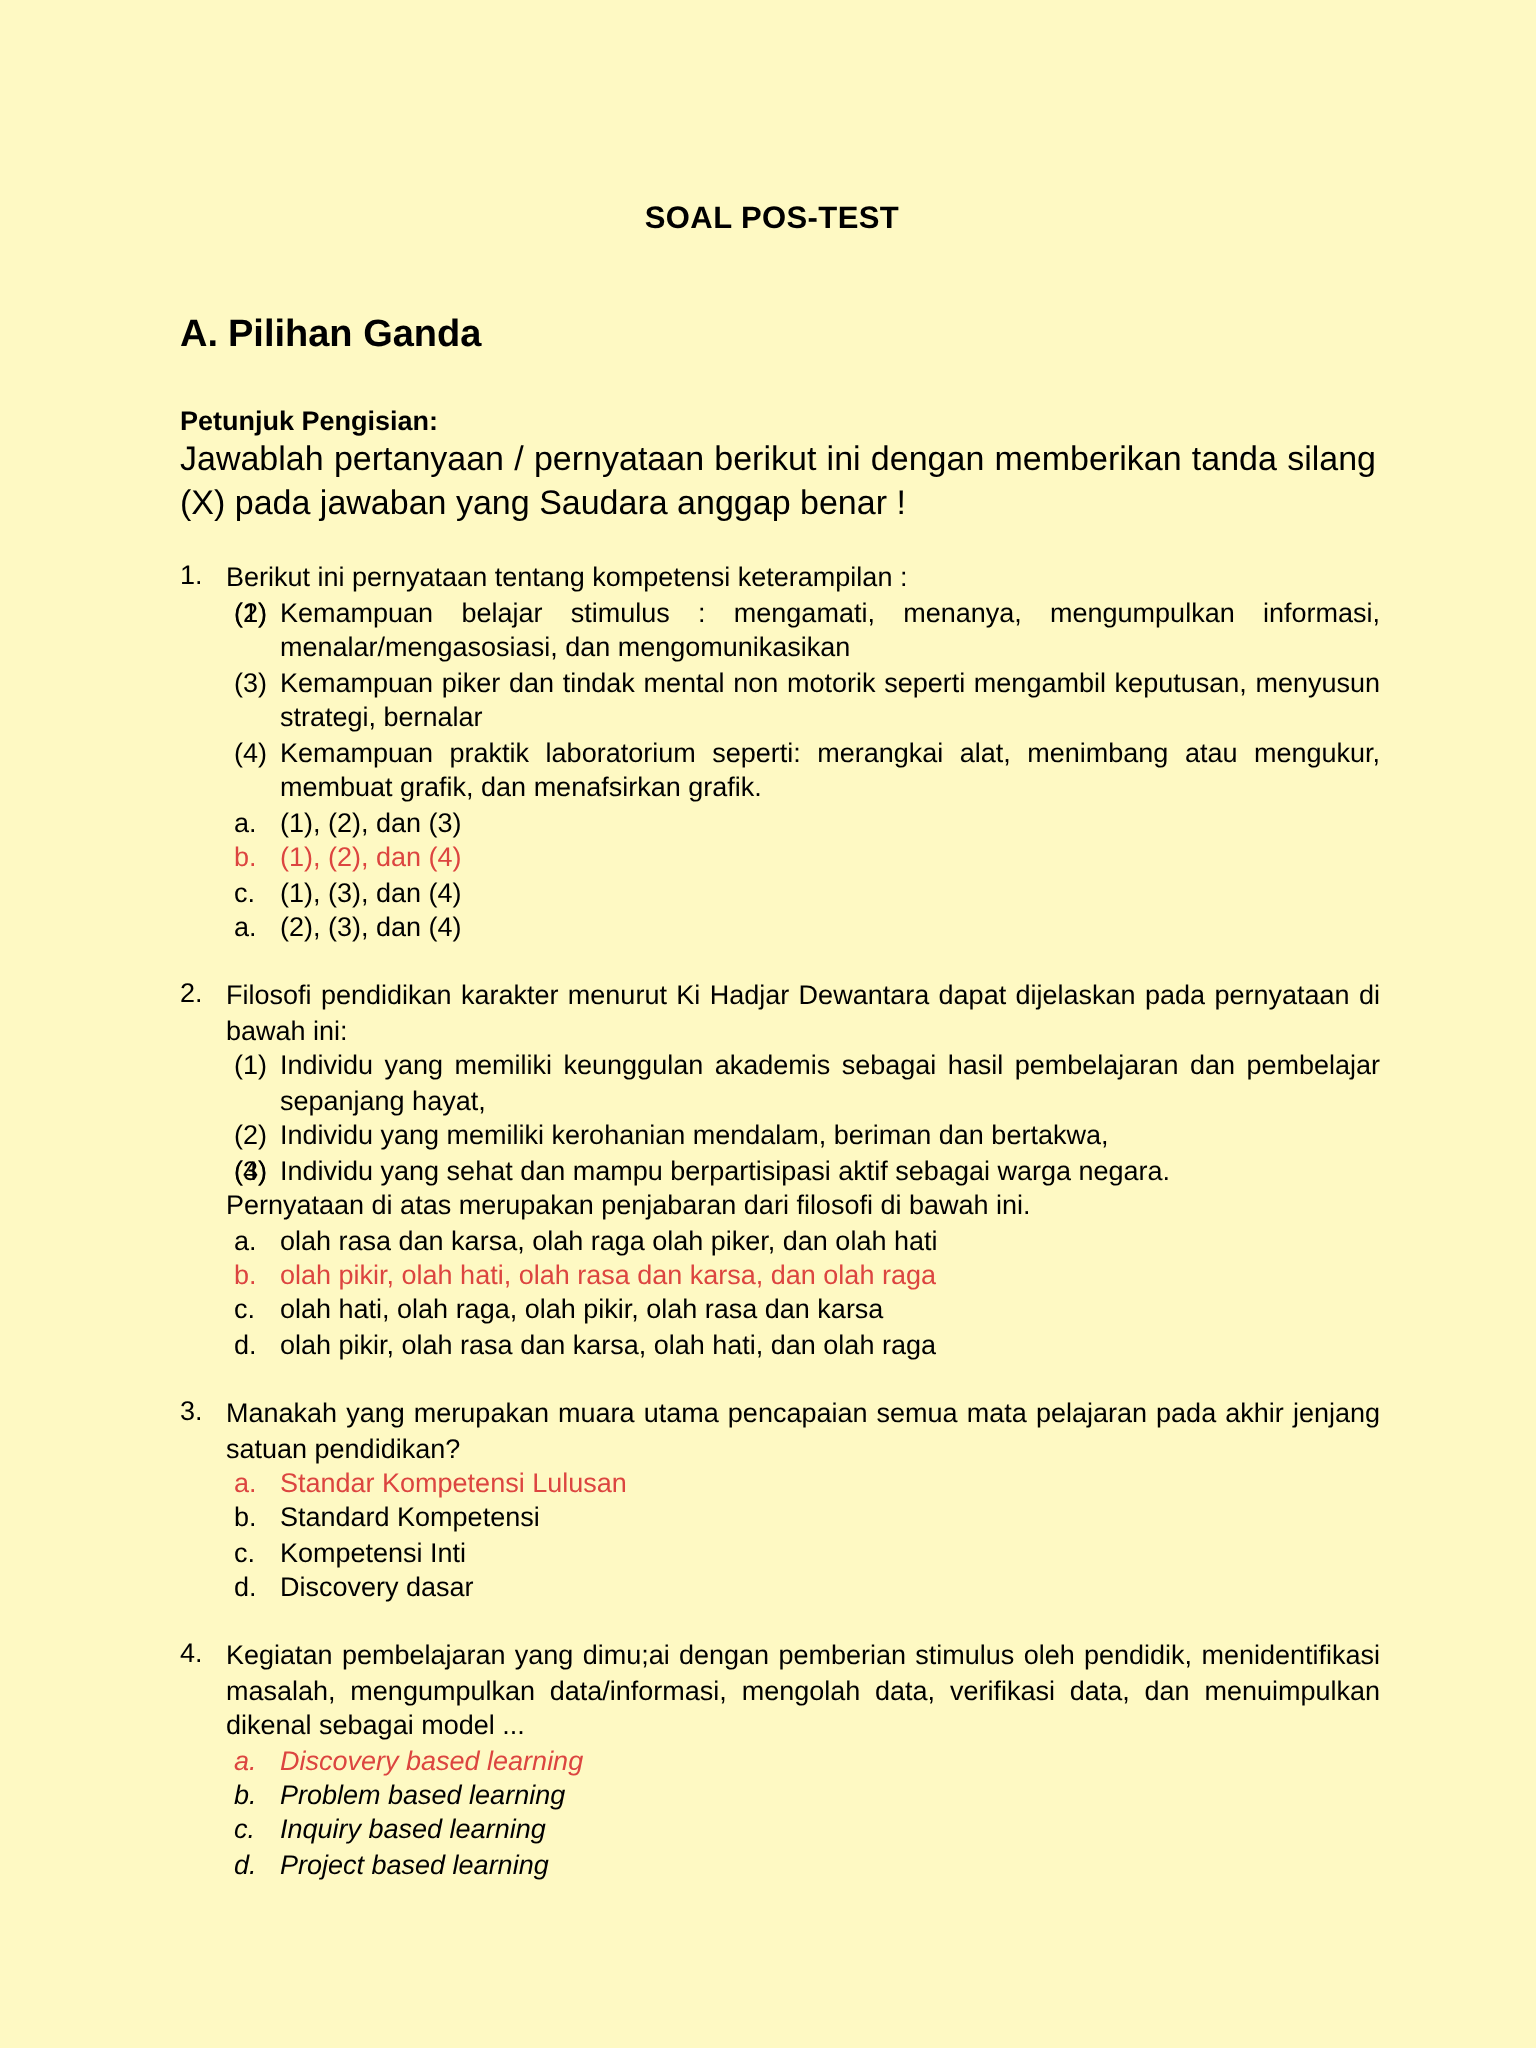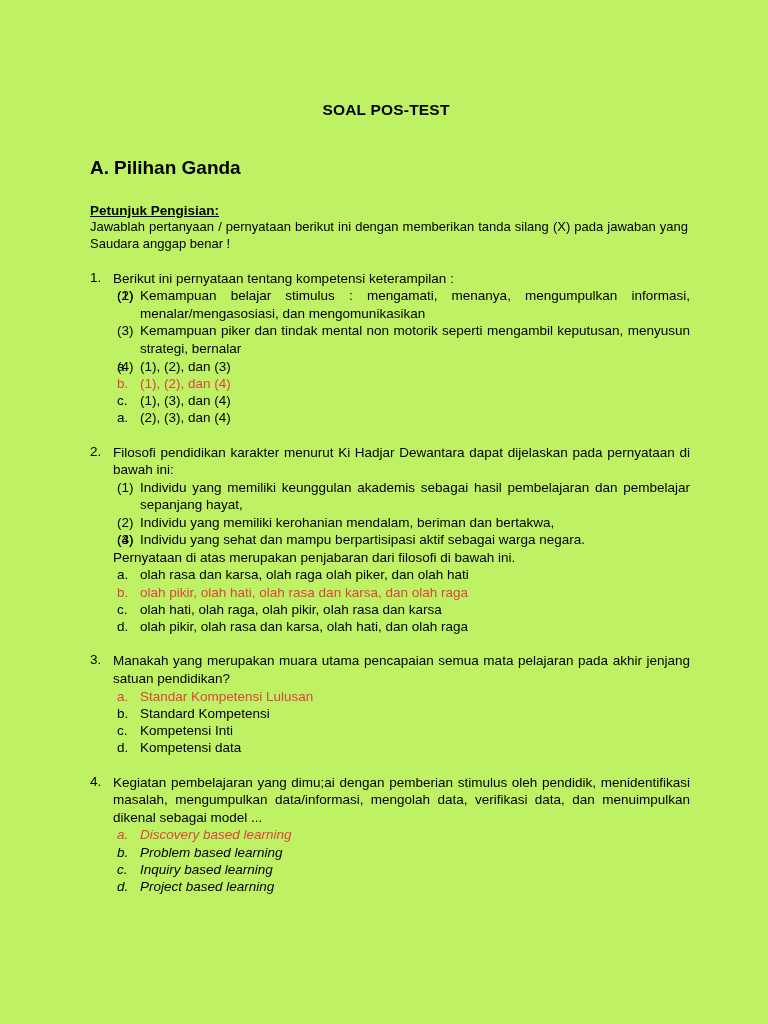--- a/index.html
+++ b/index.html
@@ -11,21 +11,21 @@
     width: 768px;
     height: 1024px;
     font-family: "Liberation Sans", sans-serif;
     color: #000000;
     overflow: hidden;
   }
   .page {
     position: relative;
     width: 768px;
     height: 1024px;
-    background: #bef264;
+    background: #fef9c3;
     box-sizing: border-box;
     padding: 0 78px 0 90px;
   }
   .doc-title {
     text-align: center;
     font-weight: bold;
     font-size: 15.5px;
     letter-spacing: 0.2px;
     padding-top: 101px;
     margin-right: 8px;
@@ -36,24 +36,23 @@
     font-size: 19px;
   }
   .section-heading .sec-letter {
     display: inline-block;
     width: 24px;
   }
   .instr-title {
     margin-top: 24px;
     font-weight: bold;
     font-size: 13.5px;
-    text-decoration: underline;
   }
   .instr-body {
-    font-size: 13px;
+    font-size: 17px;
     text-align: justify;
     line-height: 1.30;
     margin-top: 1px;
     padding-right: 2px;
   }
 
   
   .q {
     margin-top: 17px;
     position: relative;
@@ -131,21 +130,21 @@
   <div class="instr-body">Jawablah pertanyaan / pernyataan berikut ini  dengan memberikan tanda silang  (X) pada jawaban yang Saudara anggap benar !</div>
 
   <div id="questions">
       <div class="q">
         <div class="q-num">1.</div>
         <div class="q-text">Berikut ini pernyataan tentang kompetensi keterampilan :</div>
         <div class="sublist">
           <div class="sub"><span class="sub-marker">(1)</span></div>
           <div class="sub"><span class="sub-marker">(2)</span><span>Kemampuan belajar stimulus : mengamati, menanya, mengumpulkan informasi, menalar/mengasosiasi, dan mengomunikasikan</span></div>
           <div class="sub"><span class="sub-marker">(3)</span><span>Kemampuan piker dan tindak mental non motorik seperti mengambil keputusan, menyusun strategi, bernalar</span></div>
-          <div class="sub"><span class="sub-marker">(4)</span></div>
+          <div class="sub"><span class="sub-marker">(4)</span><span>Kemampuan praktik laboratorium seperti: merangkai alat, menimbang atau mengukur, membuat grafik, dan menafsirkan grafik.</span></div>
         </div>
         <div class="opts">
           <div class="opt"><span class="opt-letter">a.</span><span class="opt-text">(1), (2), dan (3)</span></div>
           <div class="opt red"><span class="opt-letter">b.</span><span class="opt-text">(1), (2), dan (4)</span></div>
           <div class="opt"><span class="opt-letter">c.</span><span class="opt-text">(1), (3), dan (4)</span></div>
           <div class="opt"><span class="opt-letter">a.</span><span class="opt-text">(2), (3), dan (4)</span></div>
         </div>
       </div>
       <div class="q">
         <div class="q-num">2.</div>
@@ -164,21 +163,21 @@
           <div class="opt"><span class="opt-letter">d.</span><span class="opt-text">olah pikir, olah rasa dan karsa, olah hati, dan olah raga</span></div>
         </div>
       </div>
       <div class="q">
         <div class="q-num">3.</div>
         <div class="q-text">Manakah yang merupakan muara utama pencapaian semua mata pelajaran pada akhir jenjang satuan pendidikan?</div>
         <div class="opts">
           <div class="opt red"><span class="opt-letter">a.</span><span class="opt-text">Standar Kompetensi Lulusan</span></div>
           <div class="opt"><span class="opt-letter">b.</span><span class="opt-text">Standard Kompetensi</span></div>
           <div class="opt"><span class="opt-letter">c.</span><span class="opt-text">Kompetensi Inti</span></div>
-          <div class="opt"><span class="opt-letter">d.</span><span class="opt-text">Kompetensi data</span></div>
+          <div class="opt"><span class="opt-letter">d.</span><span class="opt-text">Discovery dasar</span></div>
         </div>
       </div>
       <div class="q">
         <div class="q-num">4.</div>
         <div class="q-text">Kegiatan pembelajaran yang dimu;ai dengan pemberian stimulus oleh pendidik, menidentifikasi masalah, mengumpulkan data/informasi, mengolah data, verifikasi data, dan menuimpulkan dikenal sebagai model ...</div>
         <div class="opts">
           <div class="opt red italic"><span class="opt-letter">a.</span><span class="opt-text">Discovery based learning</span></div>
           <div class="opt italic"><span class="opt-letter">b.</span><span class="opt-text">Problem based learning</span></div>
           <div class="opt italic"><span class="opt-letter">c.</span><span class="opt-text">Inquiry based learning</span></div>
           <div class="opt italic"><span class="opt-letter">d.</span><span class="opt-text">Project based learning</span></div>

